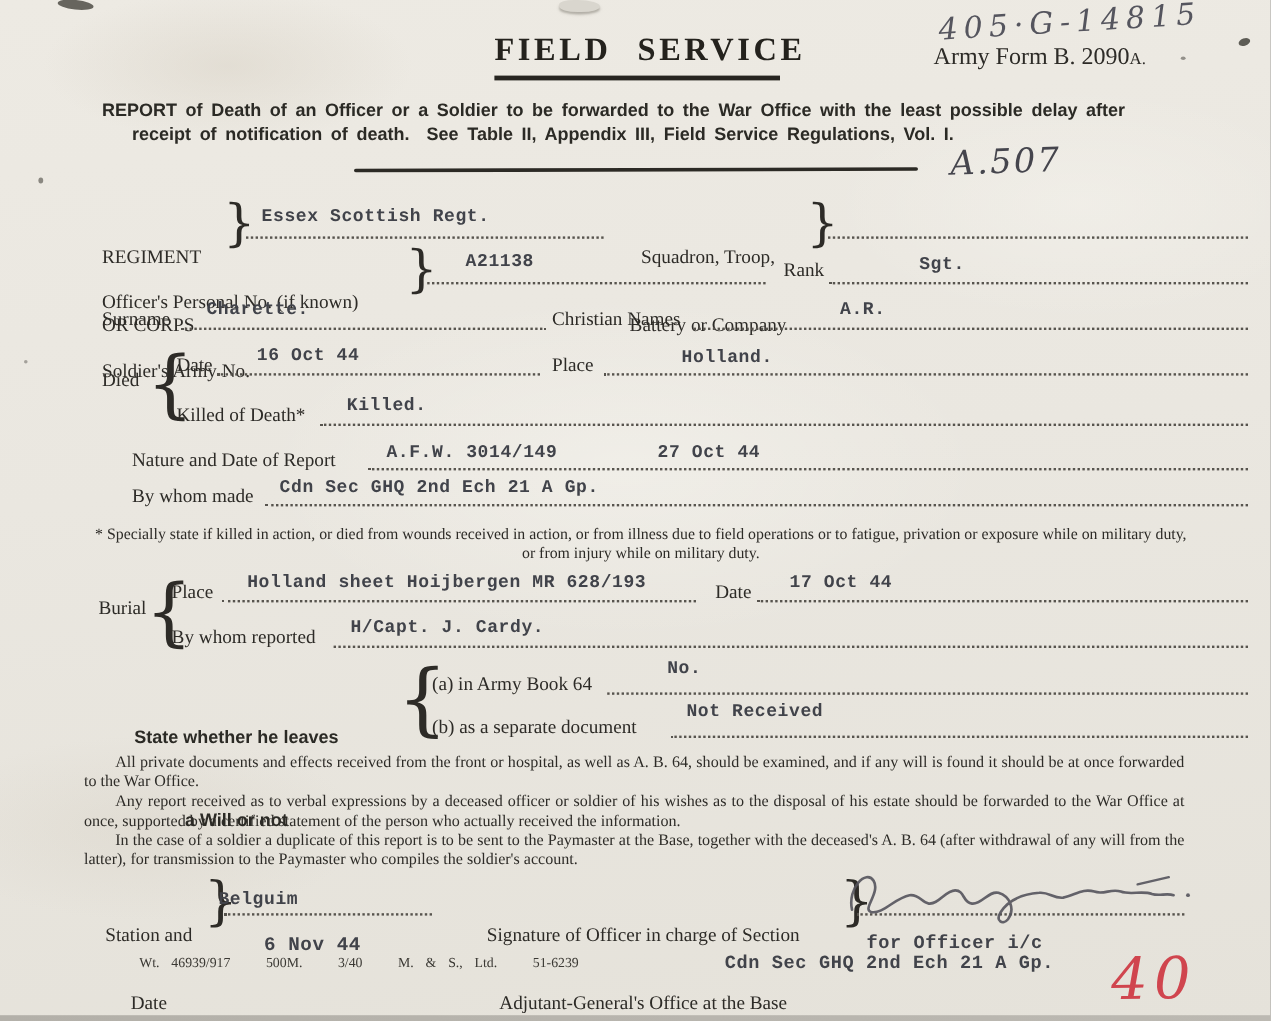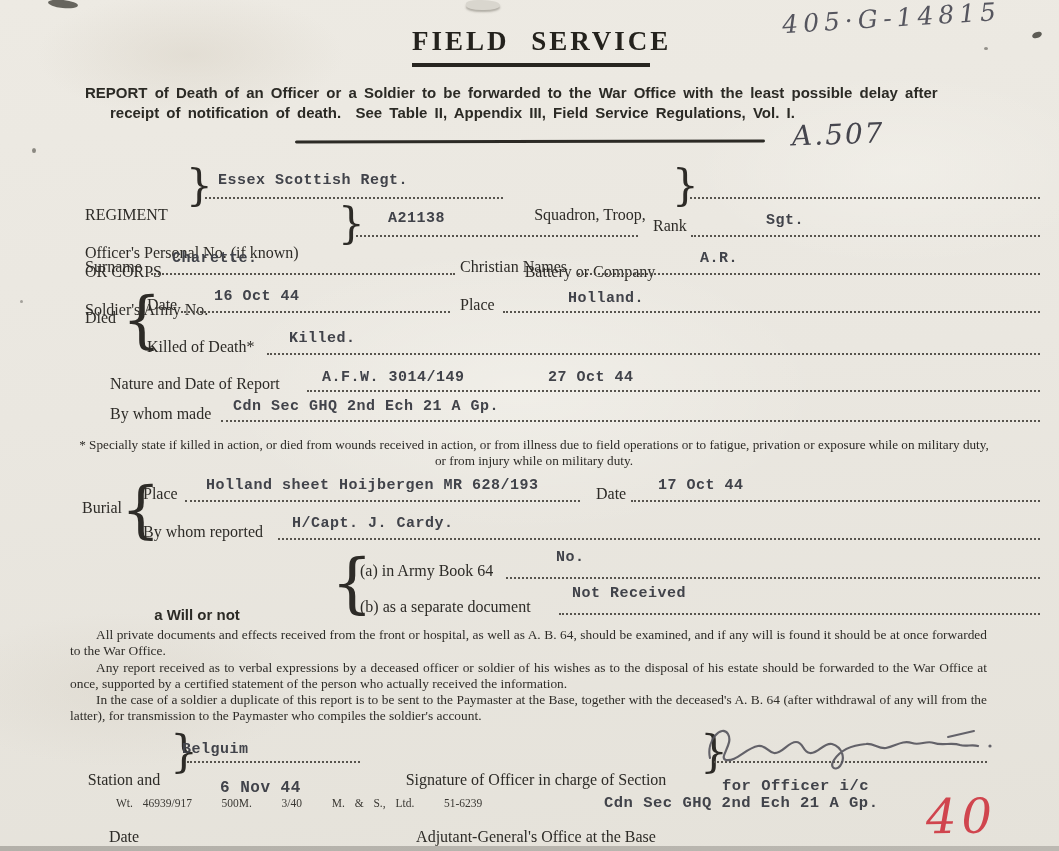--- a/index.html
+++ b/index.html
@@ -34,20 +34,21 @@
 </head>
 <body>
 
 <div class="page">
   <div class="texture"></div>
 
   <div class="abs hand" style="left:782px;top:2px;width:270px;font-size:25px;letter-spacing:5px;transform:rotate(-3.5deg);color:#55555e;">405·G-14815</div>
 
   <div class="abs title" style="left:412px;top:26px;width:238px;">FIELD SERVICE</div>
 
+  <div class="abs" style="left:778px;top:36px;font-size:20px;"><span>Army Form B. 2090</span><span style="font-size:14px;">A.</span></div>
 
   <div class="abs bold-sans" style="left:85px;top:84px;font-size:15px;word-spacing:3px;">REPORT of Death of an Officer or a Soldier to be forwarded to the War Office with the least possible delay after</div>
   <div class="abs bold-sans" style="left:110px;top:104px;font-size:15px;word-spacing:3px;">receipt of notification of death.  See Table II, Appendix III, Field Service Regulations, Vol. I.</div>
 
   <div class="abs" style="left:295px;top:140px;width:470px;height:3px;background:#2c2a25;border-radius:2px;transform:rotate(-0.15deg);"></div>
 
   <div class="abs hand" style="left:792px;top:118px;font-size:28px;letter-spacing:2px;transform:rotate(-2deg);color:#45454d;">A.507</div>
 
   <div class="abs lbl" style="left:85px;top:167px;">
     <div>REGIMENT</div>
@@ -114,20 +115,21 @@
   <div class="dot" style="left:185px;top:476px;width:395px;height:24px;"></div>
   <div class="abs typed" style="left:206px;top:477px;">Holland sheet Hoijbergen MR 628/193</div>
   <div class="abs lbl" style="left:596px;top:484px;">Date</div>
   <div class="dot" style="left:631px;top:476px;width:409px;height:24px;"></div>
   <div class="abs typed" style="left:658px;top:477px;">17 Oct 44</div>
   <div class="abs lbl" style="left:143px;top:522px;">By whom reported</div>
   <div class="dot" style="left:278px;top:514px;width:762px;height:24px;"></div>
   <div class="abs typed" style="left:292px;top:515px;">H/Capt. J. Cardy.</div>
 
   <div class="abs bold-sans" style="left:68px;top:557px;width:258px;text-align:center;font-size:15px;line-height:23px;">
+    <div>State whether he leaves</div>
     <div>a Will or not</div>
   </div>
   <div class="brace" style="left:331px;top:550px;font-size:66px;">{</div>
   <div class="abs lbl" style="left:360px;top:561px;">(a) in Army Book 64</div>
   <div class="dot" style="left:506px;top:553px;width:534px;height:24px;"></div>
   <div class="abs typed" style="left:556px;top:549px;text-align:center;">No.</div>
   <div class="abs lbl" style="left:360px;top:597px;">(b) as a separate document</div>
   <div class="dot" style="left:559px;top:589px;width:481px;height:24px;"></div>
   <div class="abs typed" style="left:572px;top:585px;">Not Received</div>
 

